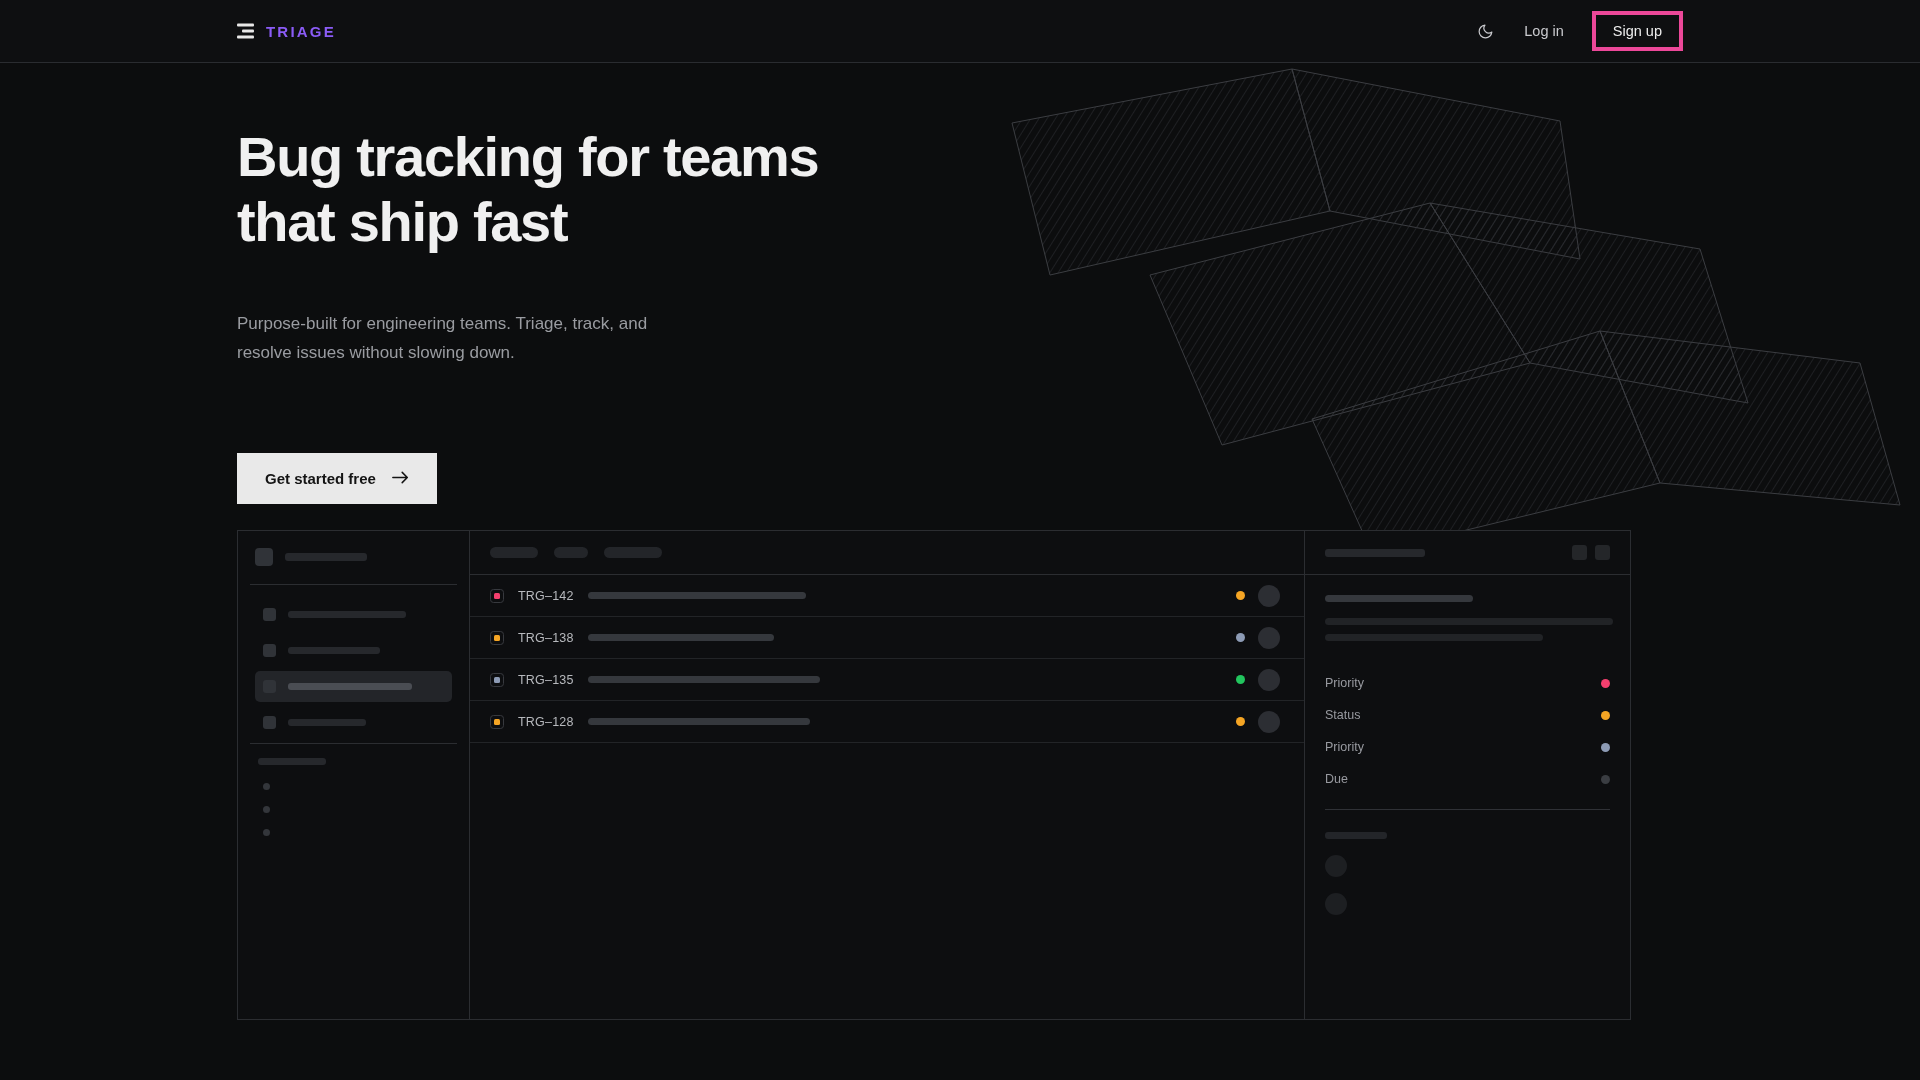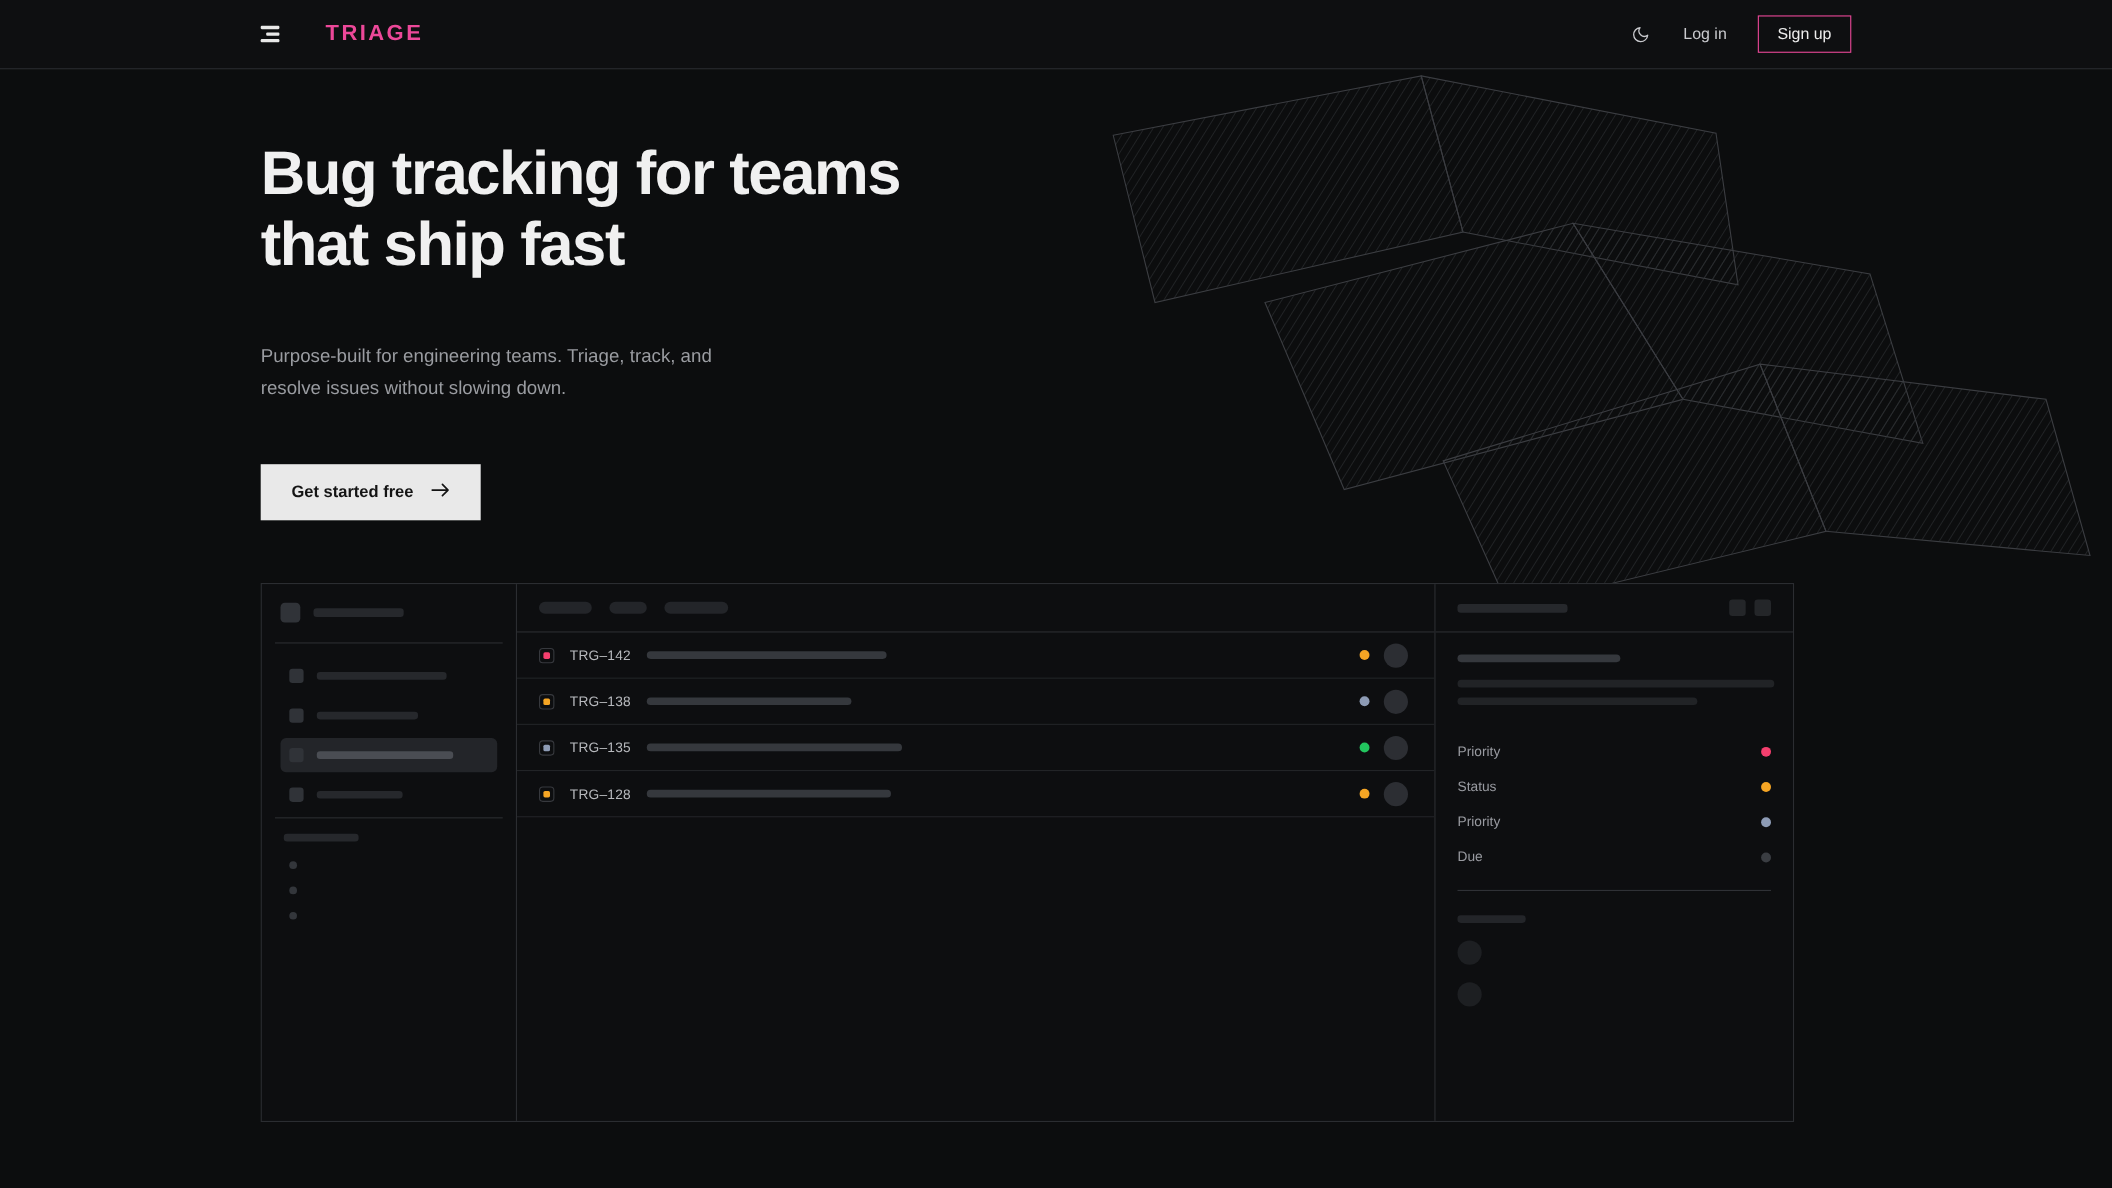--- a/index.html
+++ b/index.html
@@ -21,36 +21,36 @@
   .brand{
     position:absolute; left:237px; top:50%; transform:translateY(-50%);
     display:flex; align-items:center; gap:12px; cursor:pointer;
   }
   .logo-mark{ display:flex; flex-direction:column; gap:3px; width:17px; }
   .logo-mark i{ display:block; height:3px; background:#e8e8e8; border-radius:1px; }
   .logo-mark i:nth-child(1){ width:17px; }
   .logo-mark i:nth-child(2){ width:12px; margin-left:5px; }
   .logo-mark i:nth-child(3){ width:17px; }
   .brand-name{
-    color:#ec4899; font-size:20px; font-weight:bold; letter-spacing:2.2px;margin-left:30px;
+    color:#8b5cf6; font-size:15px; font-weight:bold; letter-spacing:2.2px;
   }
 
   .nav-right{
     position:absolute; right:237px; top:50%; transform:translateY(-50%);
     display:flex; align-items:center; gap:28px;
   }
   .moon-btn{
     width:22px; height:22px; display:flex; align-items:center; justify-content:center;
     cursor:pointer;
   }
   .login-link{
     color:#c9cace; font-size:14.5px; cursor:pointer; white-space:nowrap;
   }
   .signup-btn{
-    border:1px solid #ec4899; background:transparent; color:#ededed;
+    border:4px solid #ec4899; background:transparent; color:#ededed;
     font-size:14.5px; font-family:inherit;
     padding:8px 17px; cursor:pointer; white-space:nowrap;
   }
 
   
   .deco{
     position:absolute; top:63px; left:0; width:1920px; height:950px;
     overflow:hidden; z-index:1; pointer-events:none;
   }
 
@@ -58,21 +58,21 @@
   .hero{ position:absolute; left:237px; top:125px; z-index:10; }
   .hero h1{
     color:#f0f0f0; font-size:56px; line-height:1.16; font-weight:bold;
     letter-spacing:-1.3px; white-space:pre-line;
   }
   .hero p{
     margin-top:54px; color:#9a9ca1; font-size:17px; line-height:1.72;
     white-space:pre-line;
   }
   .cta{
-    margin-top:55px; display:inline-flex; align-items:center; gap:16px;
+    margin-top:86px; display:inline-flex; align-items:center; gap:16px;
     background:#e9e9e9; color:#141414; font-size:15px; font-weight:bold;
     font-family:inherit; border:none; padding:17px 28px; cursor:pointer;
   }
 
   
   .mock{
     position:absolute; left:237px; top:530px;
     width:1394px; height:490px;
     border:1px solid #2b2d31;
     background:#0d0e10;

